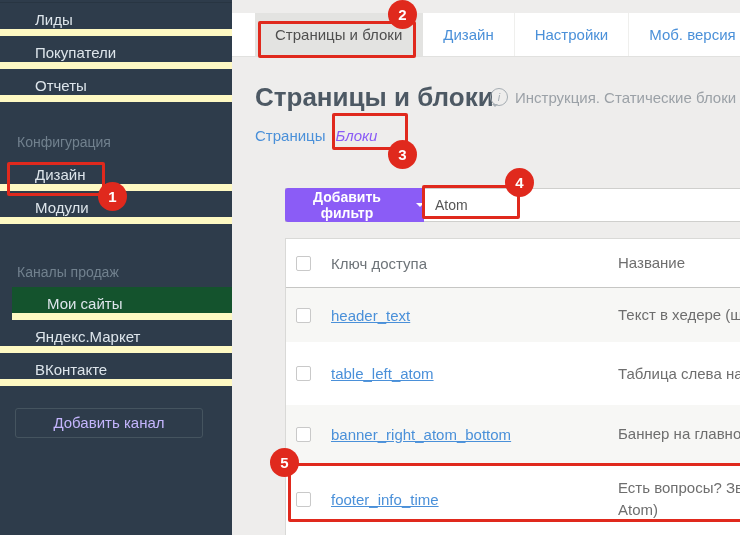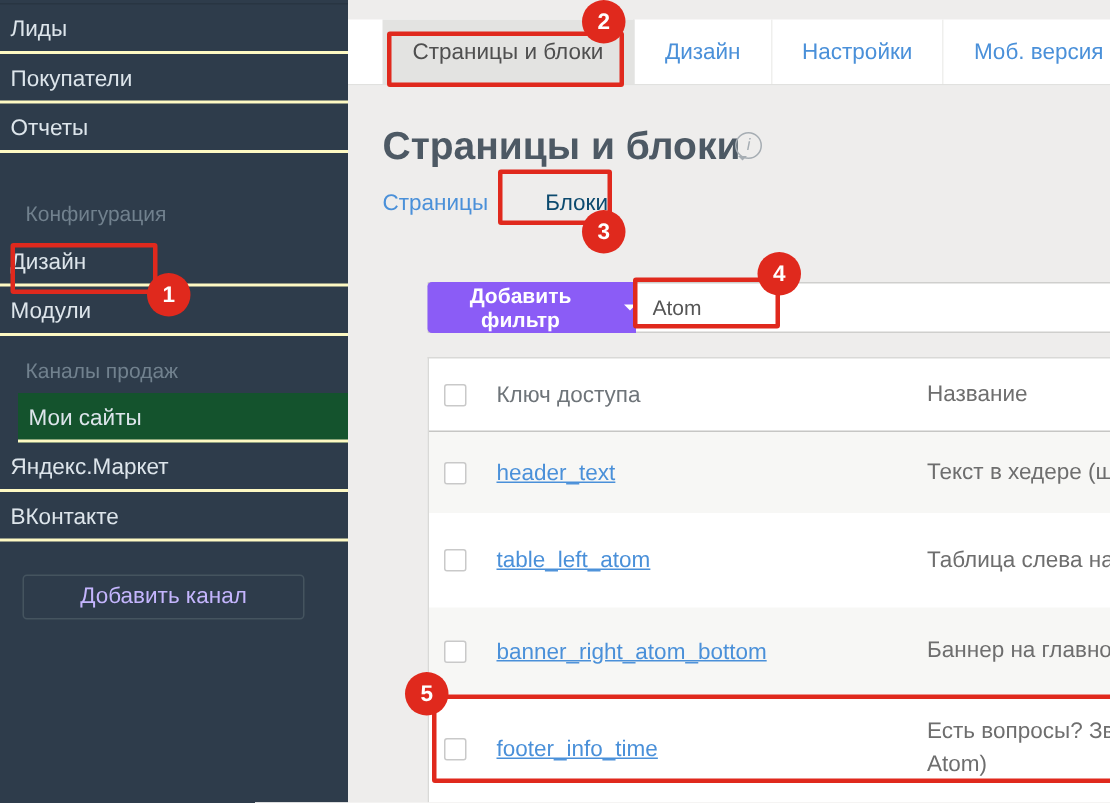--- a/index.html
+++ b/index.html
@@ -3,24 +3,24 @@
 <meta charset="utf-8">
 <style>
   * { margin:0; padding:0; box-sizing:border-box; }
   html,body { width:740px; height:535px; }
   body { font-family:"Liberation Sans", sans-serif; }
   #app { position:relative; width:740px; height:535px; overflow:hidden; background:#eeedec; }
 
   
   .sidebar { position:absolute; left:0; top:0; width:232px; height:535px; background:#2e3c4b; }
   .nav-top { margin-top:2px; border-top:1px solid #283542; }
-  .side-item { height:33px; line-height:33px; padding-left:7px; border-bottom:2px solid #fef9c3;
+  .side-item { height:33px; line-height:33px; padding-left:35px; border-bottom:7px solid #fef9c3;
                font-size:15px; color:#dde5eb; cursor:pointer; }
   .side-item.active { background:#14532d;margin-left:12px; }
-  .side-section-label { margin-top:15px; margin-bottom:7px; padding-left:17px;
+  .side-section-label { margin-top:40px; margin-bottom:7px; padding-left:17px;
                         font-size:14px; color:#71818e; }
   .side-section-label.first { margin-top:32px; margin-bottom:8px; }
   .add-channel { display:block; width:188px; height:30px; margin:22px 0 0 15px;
                  background:transparent; border:1px solid #45545f; border-radius:3px;
                  color:#c4b5fd; font-size:15px; text-align:center; line-height:28px;
                  font-family:"Liberation Sans", sans-serif; cursor:pointer; }
 
   
   .main { position:absolute; left:232px; top:0; width:600px; height:535px; background:#eeedec; }
 
@@ -32,23 +32,23 @@
 
   .page-title { position:absolute; left:23px; top:82px; font-size:26px; color:#4d5964; }
 
   .help { position:absolute; left:258px; top:88px; display:flex; align-items:center; color:#9ba1a7; font-size:15px; }
   .help-icon { position:relative; display:inline-flex; align-items:center; justify-content:center;
                width:18px; height:18px; border:1px solid #a6adb3; border-radius:50%;
                font-size:11px; font-style:italic; color:#a6adb3; margin-right:7px; }
   .help-icon::after { content:""; position:absolute; left:1px; bottom:-5px;
                       border:3px solid transparent; border-top-color:#a6adb3; }
 
-  .subtabs { position:absolute; left:23px; top:127px; display:flex; gap:38px; font-size:15px; }
+  .subtabs { position:absolute; left:23px; top:127px; display:flex; gap:10px; font-size:15px; }
   .subtab { color:#4a90d9; cursor:pointer; }
-  .subtab.active { color:#0c4a6e; }
+  .subtab.active { color:#8b5cf6;font-style:italic; }
 
   
   .filterbar { position:absolute; left:53px; top:188px; width:600px; height:34px;
                background:#ffffff; border:1px solid #cfcfcd; display:flex; }
   .filter-btn { flex:none; width:139px; height:34px; margin:-1px 0 0 -1px; background:#8b5cf6;
                 border:none; border-radius:3px 0 0 3px; color:#ffffff; font-size:14px; font-weight:bold;
                 font-family:"Liberation Sans", sans-serif; display:flex; align-items:center;
                 justify-content:center; cursor:pointer; }
   .caret { display:inline-block; margin-left:7px; border:4px solid transparent; border-top-color:#ffffff;
            transform:translateY(2px); }
@@ -116,20 +116,21 @@
       <div class="tab">Дизайн</div>
       <div class="tab">Настройки</div>
       <div class="tab">Моб. версия</div>
 
     </div>
 
     <h1 class="page-title">Страницы и блоки</h1>
 
     <div class="help">
       <span class="help-icon">i</span>
+      <span>Инструкция. Статические блоки</span>
     </div>
 
     <div class="subtabs">
       <span class="subtab">Страницы</span>
       <span class="subtab active">Блоки</span>
     </div>
 
     <div class="filterbar">
       <button class="filter-btn">
         <span>Добавить фильтр</span>

